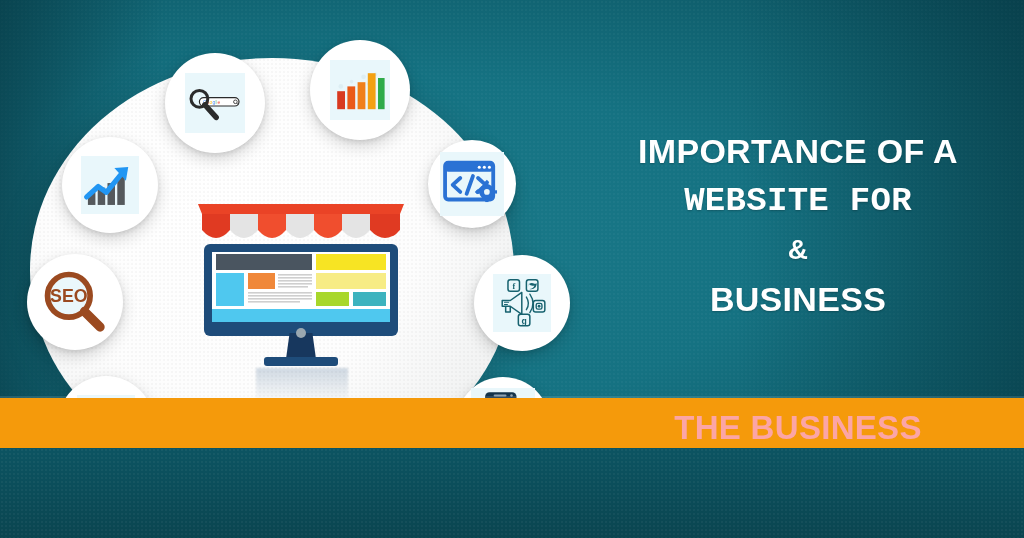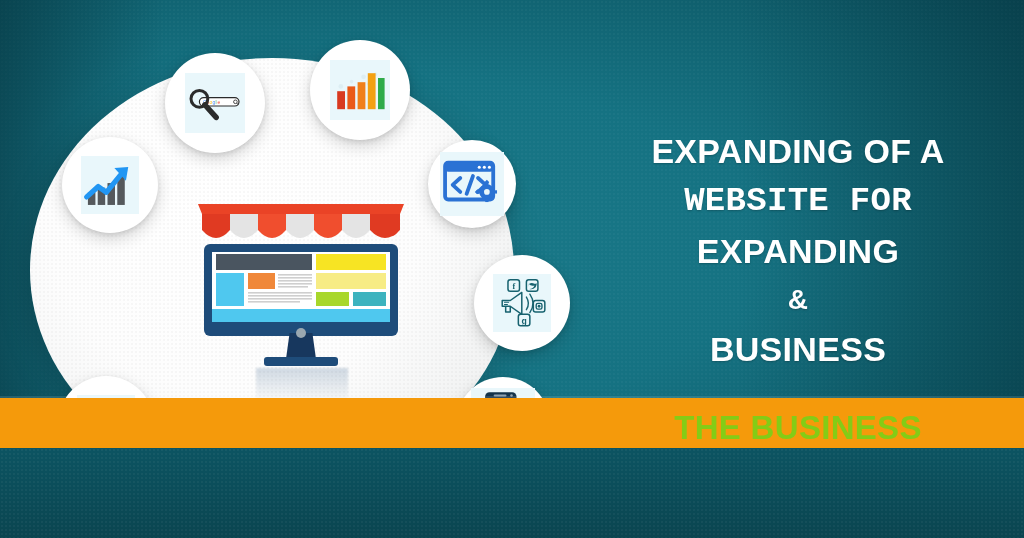--- a/index.html
+++ b/index.html
@@ -55,21 +55,21 @@
     text-shadow:0 1px 2px rgba(0,0,0,.22);
   }
   .hl-line{ display:block; line-height:1.12; }
   .hl-1{ font-size:34px; }
   .hl-2{ font-size:34px; margin-top:12px;font-family:Liberation Mono, monospace; }
   .hl-3{ font-size:34px; margin-top:12px; }
   .hl-amp{ font-size:28px; margin-top:14px; }
   .hl-5{ font-size:34px; margin-top:14px; }
   .hl-6{
     position:absolute; left:596px; top:409px; width:404px;
-    text-align:center; color:#84cc16; font-size:33px; font-weight:bold;
+    text-align:center; color:#fca5a5; font-size:33px; font-weight:bold;
     letter-spacing:.3px;
   }
   
   .ic{
     position:absolute; border-radius:50%;
     background:#ffffff;
     box-shadow:0 6px 16px rgba(0,0,0,.16), 0 2px 5px rgba(0,0,0,.10);
     display:flex; align-items:center; justify-content:center;
   }
   .ic .pad{
@@ -262,20 +262,29 @@
                 <rect x="10" y="-2.6" width="6" height="5.2"></rect>
             <rect x="-13.5" y="-13.5" width="5.2" height="6" transform="rotate(45)"></rect>
             <rect x="-13.5" y="7.5" width="5.2" height="6" transform="rotate(45)"></rect>
           </g>
         </g>
       </svg>
     </div>
       </div>
   </div>
 
+  <div class="ic ic-seo">
+    <div class="pad" style="width:74%;height:74%">
+      <svg viewBox="0 0 100 100" width="100%" height="100%">
+        <circle cx="42" cy="42" r="30" fill="#eaf7fb" stroke="#9b4a20" stroke-width="8"></circle>
+        <text x="42" y="51" text-anchor="middle" font-size="25" font-weight="bold" font-family="'Liberation Sans',sans-serif" fill="#9b4a20">SEO</text>
+        <line x1="64" y1="64" x2="86" y2="86" stroke="#9b4a20" stroke-width="13" stroke-linecap="round"></line>
+      </svg>
+    </div>
+  </div>
 
   <div class="ic ic-social">
     <div class="pad">
         <div class="tintbox">
       <svg viewBox="0 0 100 92" width="100%" height="100%">
         <g fill="none" stroke="#17626f" stroke-width="2.6">
           <rect x="26" y="6" width="20" height="20" rx="4"></rect>
           <rect x="58" y="6" width="20" height="20" rx="4"></rect>
           <rect x="70" y="42" width="20" height="20" rx="4"></rect>
           <rect x="44" y="66" width="20" height="20" rx="4"></rect>
@@ -367,21 +376,20 @@
     </div>
       </div>
   </div>
 
   <div class="band-top-edge"></div>
   <div class="band"></div>
   <div class="footer-teal"></div>
   <div class="footer-dots"></div>
 
   <div class="headline">
-    <span class="hl-line hl-1">EXPANDING OF A</span>
+    <span class="hl-line hl-1">IMPORTANCE OF A</span>
     <span class="hl-line hl-2">WEBSITE FOR</span>
-    <span class="hl-line hl-3">EXPANDING</span>
     <span class="hl-line hl-amp">&amp;</span>
     <span class="hl-line hl-5">BUSINESS</span>
   </div>
   <div class="hl-6">THE BUSINESS</div>
 
 </div>
 
 </body></html>

